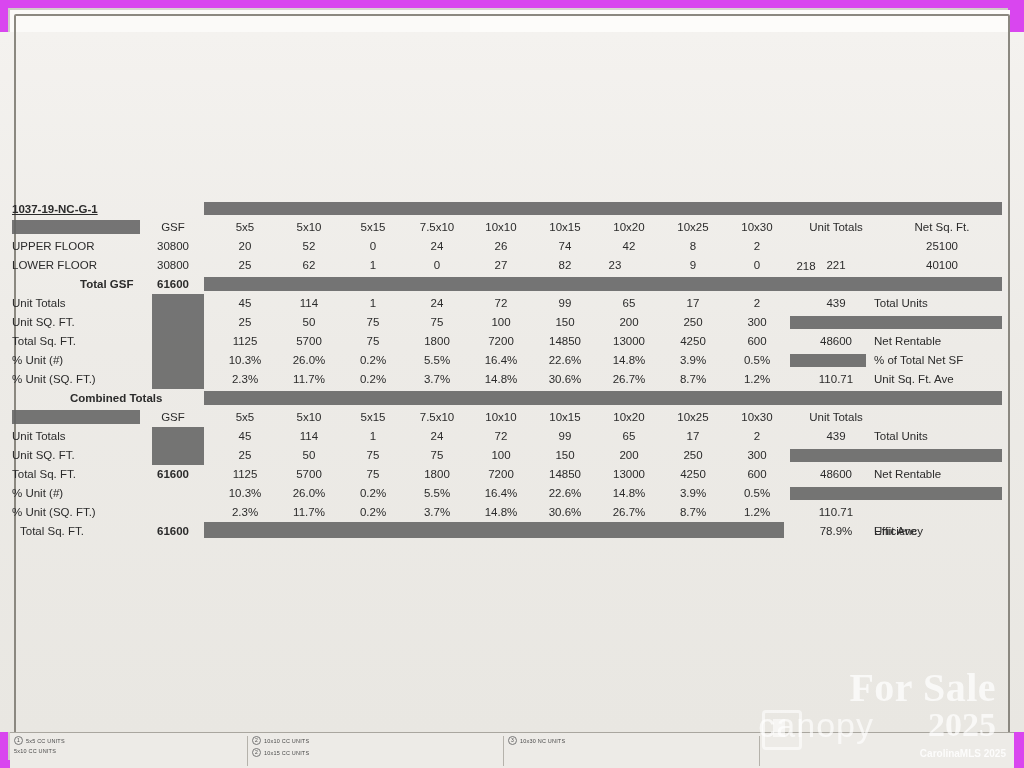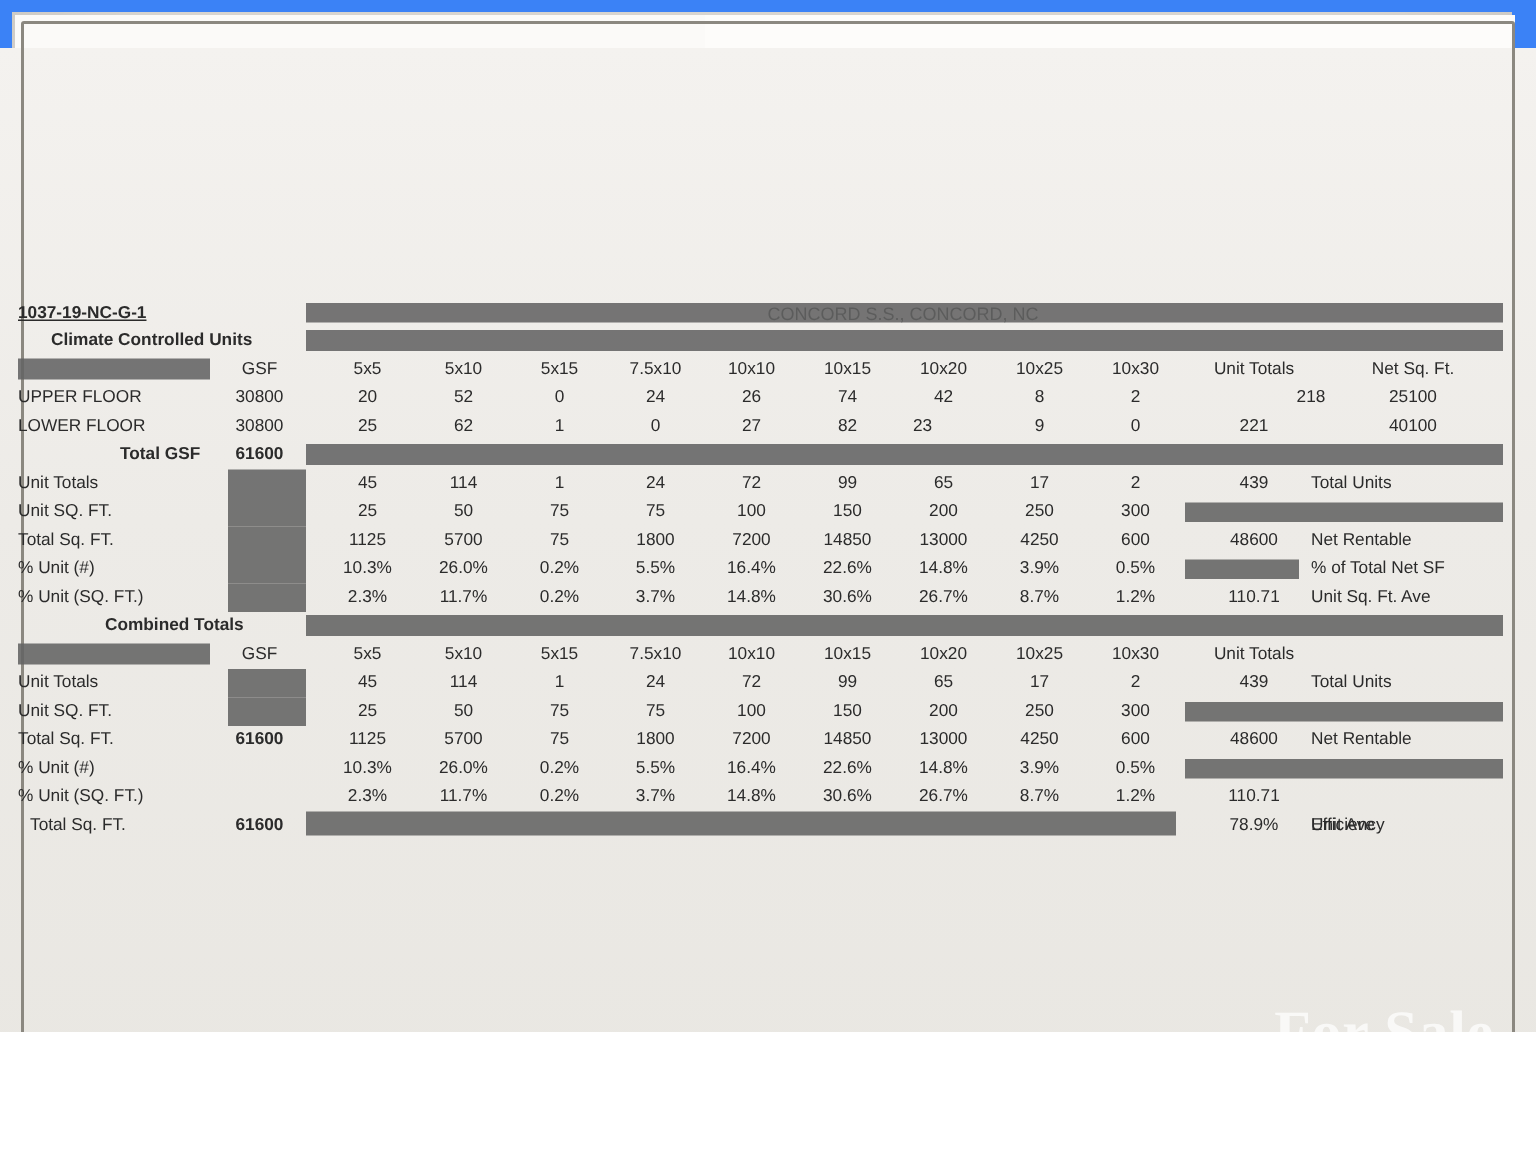--- a/index.html
+++ b/index.html
@@ -3,22 +3,22 @@
 <meta charset="utf-8">
 <style>
   html, body {
     margin: 0;
     padding: 0;
     background: #ffffff;
   }
   #page {
     position: relative;
     width: 1024px;
-    height: 688px;
-    background: #3b82f6;
+    height: 768px;
+    background: #d946ef;
     font-family: "Liberation Sans", sans-serif;
     overflow: hidden;
   }
   
   .sheet {
     position: absolute;
     left: 8px;
     top: 8px;
     width: 1000px;
     height: 752px;
@@ -194,28 +194,23 @@
   <div class="sheet"></div>
   <div class="top-strip"></div>
   <div class="top-strip2"></div>
   <div class="paper"></div>
   <div class="sheet-border"></div>
 
   <div class="doc">
 
     <div class="row" style="height:18px;">
       <div class="lbl bold underline" style="left:0px;">1037-19-NC-G-1</div>
-      <div class="cell" style="left:400px; width:380px; font-size:12px;">CONCORD S.S., CONCORD, NC</div>
       <div class="bar" style="left:192px; top:2px; width:798px; height:13px;"></div>
     </div>
 
-    <div class="row">
-      <div class="lbl bold" style="left:22px;">Climate Controlled Units</div>
-      <div class="bar" style="left:192px; top:2px; width:798px; height:14px;"></div>
-    </div>
 
     <div class="row">
       <div class="cell" style="left:140px; width:42px;">GSF</div>
       <div class="cell" style="left:202px; width:62px;">5x5</div>
       <div class="cell" style="left:266px; width:62px;">5x10</div>
       <div class="cell" style="left:330px; width:62px;">5x15</div>
       <div class="cell" style="left:394px; width:62px;">7.5x10</div>
       <div class="cell" style="left:458px; width:62px;">10x10</div>
       <div class="cell" style="left:522px; width:62px;">10x15</div>
       <div class="cell" style="left:586px; width:62px;">10x20</div>
@@ -231,21 +226,21 @@
       <div class="cell" style="left:140px; width:42px;">30800</div>
       <div class="cell" style="left:202px; width:62px;">20</div>
       <div class="cell" style="left:266px; width:62px;">52</div>
       <div class="cell" style="left:330px; width:62px;">0</div>
       <div class="cell" style="left:394px; width:62px;">24</div>
       <div class="cell" style="left:458px; width:62px;">26</div>
       <div class="cell" style="left:522px; width:62px;">74</div>
       <div class="cell" style="left:586px; width:62px;">42</div>
       <div class="cell" style="left:650px; width:62px;">8</div>
       <div class="cell" style="left:714px; width:62px;">2</div>
-      <div class="cell" style="left:816px; width:92px;">218</div>
+      <div class="cell" style="left:748px; width:92px;margin-top:20px;">218</div>
       <div class="cell" style="left:874px; width:112px;">25100</div>
     </div>
 
     <div class="row">
       <div class="lbl" style="left:0px;">LOWER FLOOR</div>
       <div class="cell" style="left:140px; width:42px;">30800</div>
       <div class="cell" style="left:202px; width:62px;">25</div>
       <div class="cell" style="left:266px; width:62px;">62</div>
       <div class="cell" style="left:330px; width:62px;">1</div>
       <div class="cell" style="left:394px; width:62px;">0</div>

